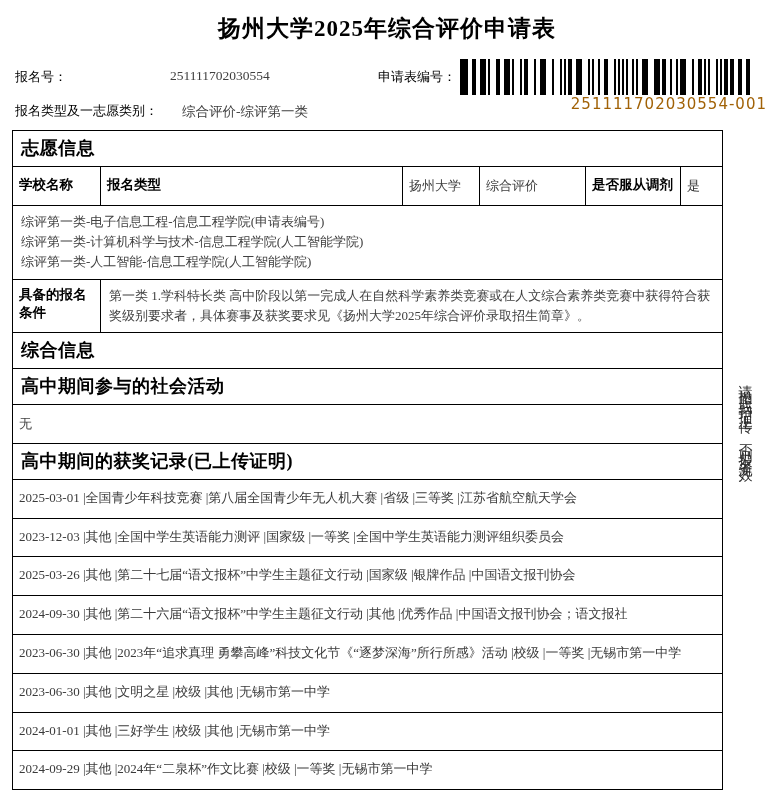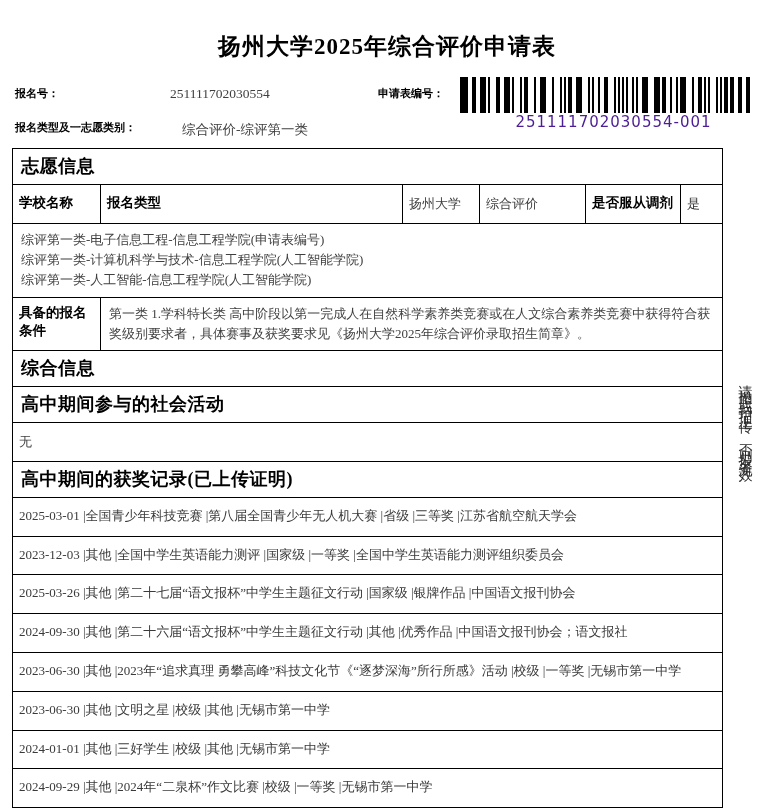--- a/index.html
+++ b/index.html
@@ -6,51 +6,51 @@
   .page{
     position:relative;
     width:774px;height:809px;
     background:#fff;
     font-family:"Liberation Serif","DejaVu Serif",serif;
     color:#000;
     overflow:hidden;
   }
   .doc-title{
     margin:0;
-    padding-top:31px;
+    padding-top:13px;
     text-align:center;
     font-size:23px;
     font-weight:700;
     letter-spacing:1px;
   }
   
   .meta{position:relative;height:72px;margin-top:14px;}
   .meta .lbl{
     position:absolute;
-    font-weight:700;
-    font-size:11px;
+    font-weight:400;
+    font-size:13px;
     white-space:nowrap;
   }
   .meta .val{
     position:absolute;
     font-size:13.5px;
     color:#3f3f3f;
     white-space:nowrap;
   }
   .barcode{position:absolute;width:307px;}
   .bars{display:flex;height:36px;overflow:hidden;width:307px;}
   .bars .b{background:#000;height:100%;flex:0 0 auto;}
   .bars .g{background:#fff;height:100%;flex:0 0 auto;}
   .bc-text{
-    text-align:center;
+    text-align:right;
     font-family:"DejaVu Sans","Liberation Sans",sans-serif;
     font-size:15px;
     letter-spacing:1px;
     margin-top:0px;
-    color:#4c1d95;
+    color:#a16207;
   }
   
   .main-table{
     margin:0 0 0 12px;
     width:711px;
     border:1.5px solid #000;
     box-sizing:border-box;
   }
   .main-table > div{border-bottom:1px solid #000;}
   .main-table > div:last-child{border-bottom:none;}

